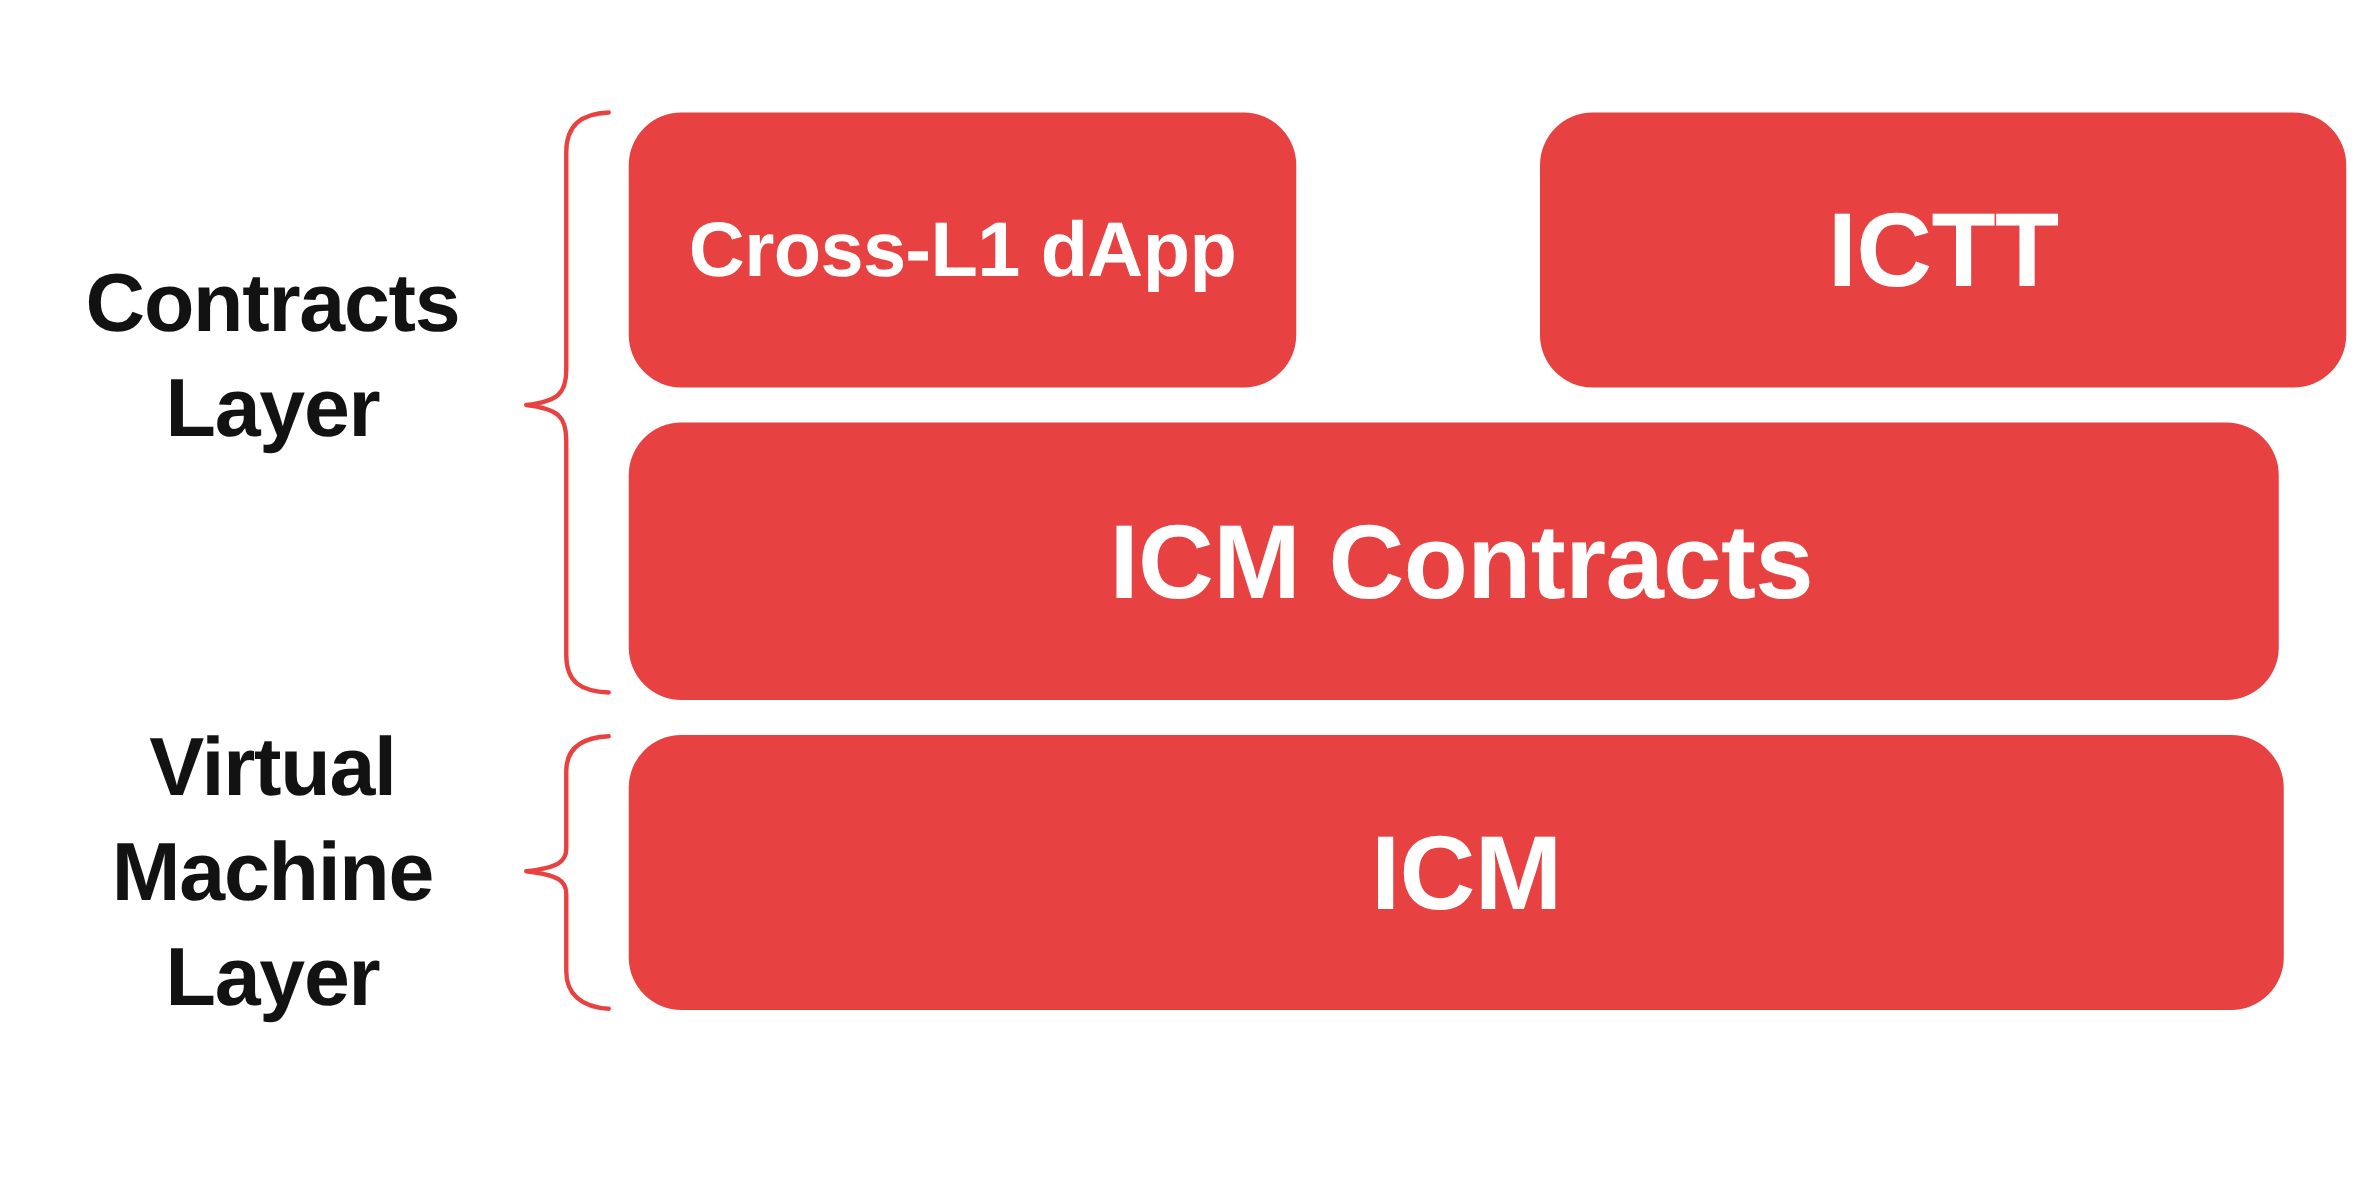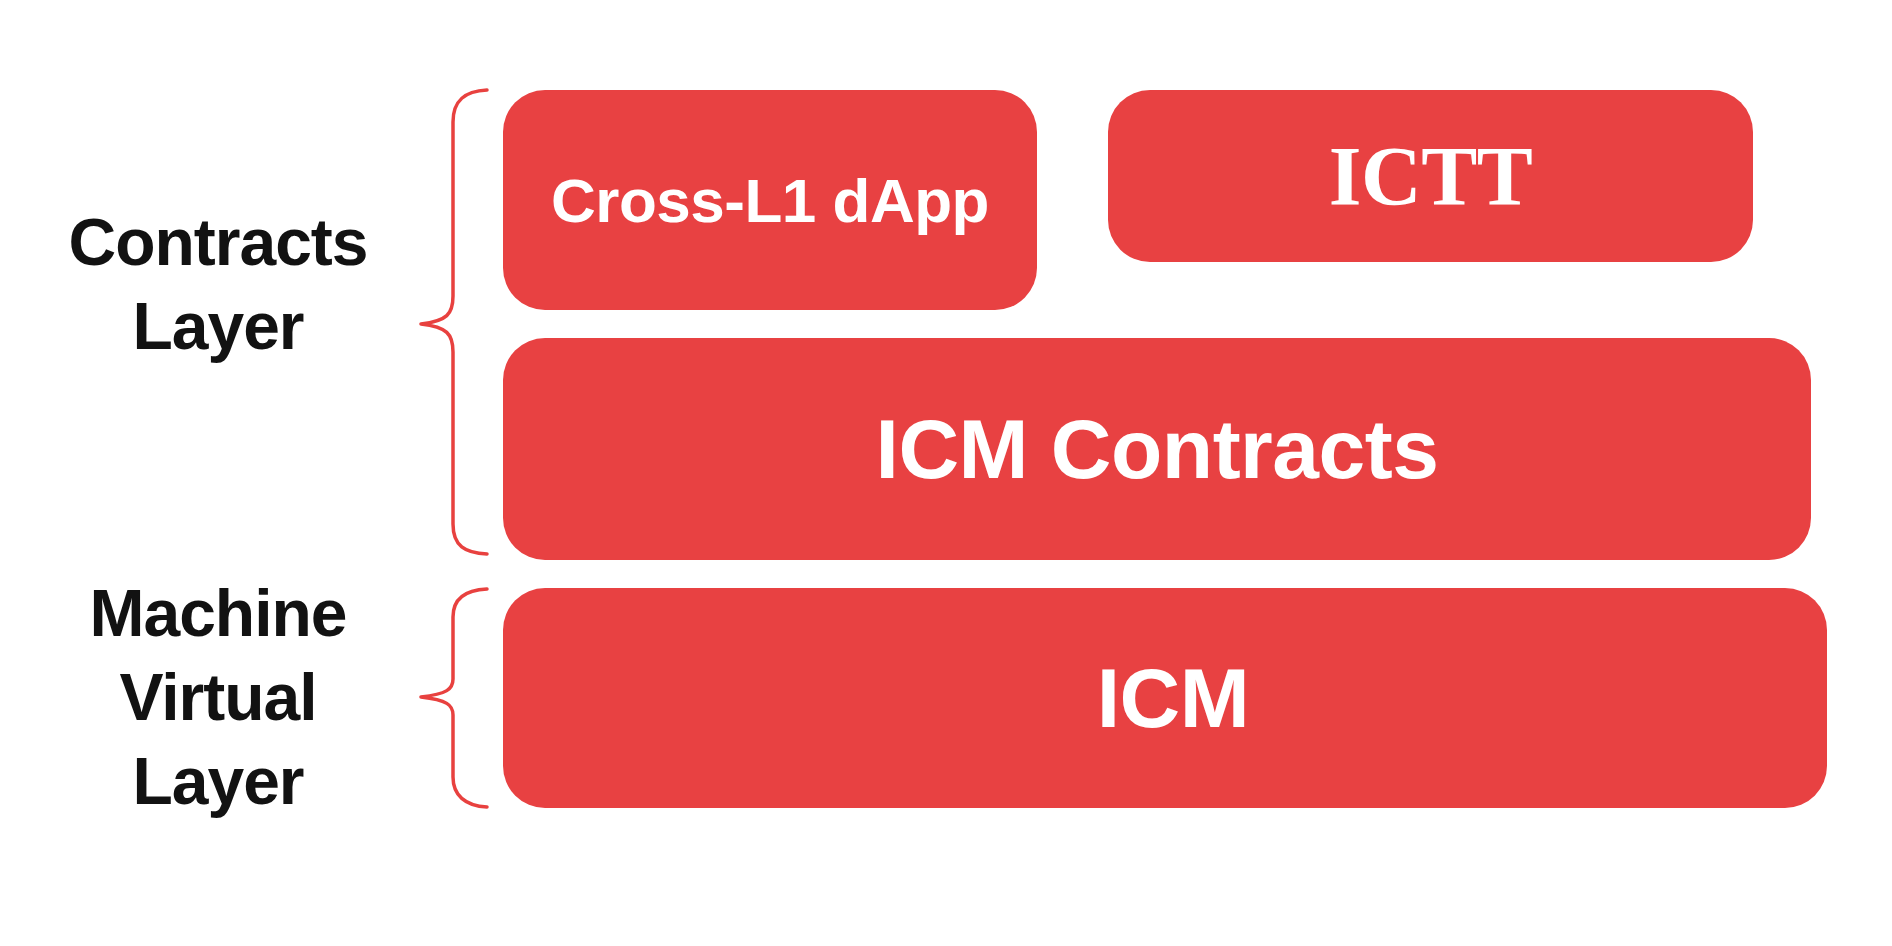--- a/index.html
+++ b/index.html
@@ -38,22 +38,22 @@
     background: var(--box-red, #E84142);
     border-radius: 42px;
     display: flex;
     align-items: center;
     justify-content: center;
     color: var(--box-text, #ffffff);
     font-weight: 700;
     letter-spacing: -0.5px;
   }
   .box-cross-l1-dapp { left: 503px; top: 90px;  width: 534px;  height: 220px; font-size: 62px; }
-  .box-ictt          { left: 1108px; top: 90px; width: 645px;  height: 172px; font-size: 84px; font-family: Liberation Serif, serif; }
-  .box-icm-contracts { left: 503px; top: 338px; width: 1308px; height: 222px; font-size: 84px; }
+  .box-ictt          { left: 1232px; top: 90px; width: 645px;  height: 220px; font-size: 84px; }
+  .box-icm-contracts { left: 503px; top: 338px; width: 1308px; height: 222px; font-size: 84px; padding-left: 12px; }
   .box-icm           { left: 503px; top: 588px; width: 1308px; height: 220px; font-size: 84px; padding-left: 16px; }
 
   
   .brace {
     position: absolute;
     overflow: visible;
   }
   .brace path {
     fill: none;
     stroke: var(--brace-red, #E8413F);
@@ -68,22 +68,22 @@
 <body>
 
 <div class="stage">
 
   <div class="layer-label label-smart-contract">
     <span class="line">Contracts</span>
     <span class="line">Layer</span>
   </div>
 
   <div class="layer-label label-virtual-machine">
+    <span class="line">Virtual</span>
     <span class="line">Machine</span>
-    <span class="line">Virtual</span>
     <span class="line">Layer</span>
   </div>
 
   <svg class="brace brace-smart-contract" width="74" height="470" viewBox="0 0 74 470" aria-hidden="true">
     <path d="M 72 2
              C 50 3, 38 12, 38 34
              L 38 208
              C 38 226, 32 233, 6 236
              C 32 239, 38 246, 38 264
              L 38 436

